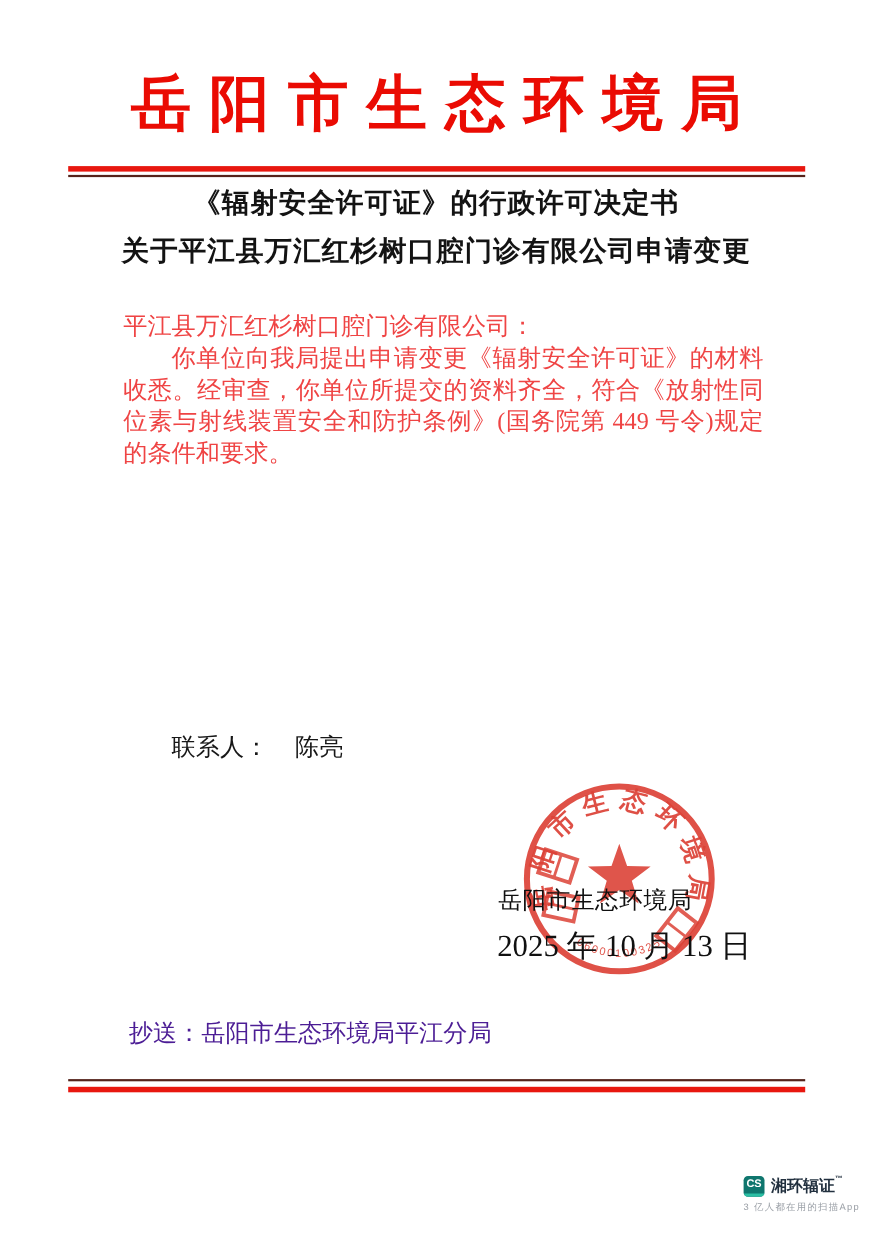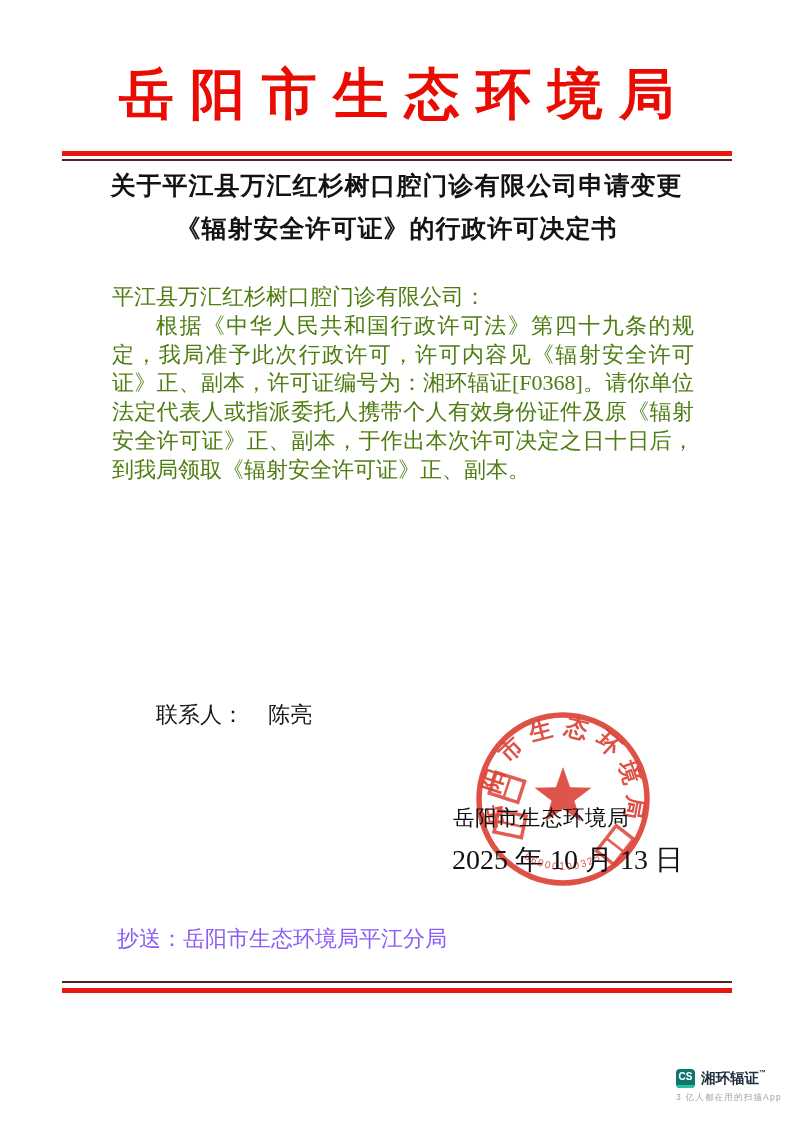--- a/index.html
+++ b/index.html
@@ -45,28 +45,28 @@
     letter-spacing: 1px;
   }
   
   .body-text {
     position: absolute;
     top: 283px; left: 112px;
     width: 582px;
     font-size: 22px;
     line-height: 28.8px;
     text-align: justify;
-    color: #4d7c0f;
+    color: #ef4444;
   }
   .body-text p { text-indent: 2em; }
   .body-text .salutation { text-indent: 0; }
   
   .contact {
     position: absolute;
-    top: 700px; left: 156px;
+    top: 664px; left: 156px;
     font-size: 22px;
     line-height: 30.5px;
     color: #171717;
   }
   .contact .gap { margin-left: 1.1em; }
   
   .seal-svg {
     position: absolute;
     left: 470px; top: 707px;
     width: 186px; height: 186px;
@@ -84,21 +84,21 @@
     left: 452px; top: 841px;
     font-size: 28px;
     color: #101010;
     white-space: nowrap;
   }
   
   .cc-line {
     position: absolute;
     left: 117px; top: 924px;
     font-size: 22px;
-    color: #8b5cf6;
+    color: #4c1d95;
   }
   
   .scanner-badge {
     position: absolute;
     left: 676px; top: 1069px;
     width: 110px;
     font-family: "Liberation Sans", "DejaVu Sans", sans-serif;
   }
   .cs-row { display: flex; align-items: center; }
   .cs-logo {
@@ -143,27 +143,27 @@
 <body>
 
 <div class="page">
 
   <div class="letterhead">岳阳市生态环境局</div>
 
   <div class="rule rule-red-top"></div>
   <div class="rule rule-dark-top"></div>
 
   <div class="doc-title">
+    <div>《辐射安全许可证》的行政许可决定书</div>
     <div>关于平江县万汇红杉树口腔门诊有限公司申请变更</div>
-    <div>《辐射安全许可证》的行政许可决定书</div>
   </div>
 
   <div class="body-text">
     <p class="salutation">平江县万汇红杉树口腔门诊有限公司：</p>
-    <p>根据《中华人民共和国行政许可法》第四十九条的规定，我局准予此次行政许可，许可内容见《辐射安全许可证》正、副本，许可证编号为：湘环辐证[F0368]。请你单位法定代表人或指派委托人携带个人有效身份证件及原《辐射安全许可证》正、副本，于作出本次许可决定之日十日后，到我局领取《辐射安全许可证》正、副本。</p>
+    <p>你单位向我局提出申请变更《辐射安全许可证》的材料收悉。经审查，你单位所提交的资料齐全，符合《放射性同位素与射线装置安全和防护条例》(国务院第 449 号令)规定的条件和要求。</p>
   </div>
 
   <div class="contact">
     <div>
       <span>联系人：</span><span class="gap">陈亮</span>
     </div>
   </div>
 
   <svg class="seal-svg" viewBox="0 0 186 186">
     <defs>

